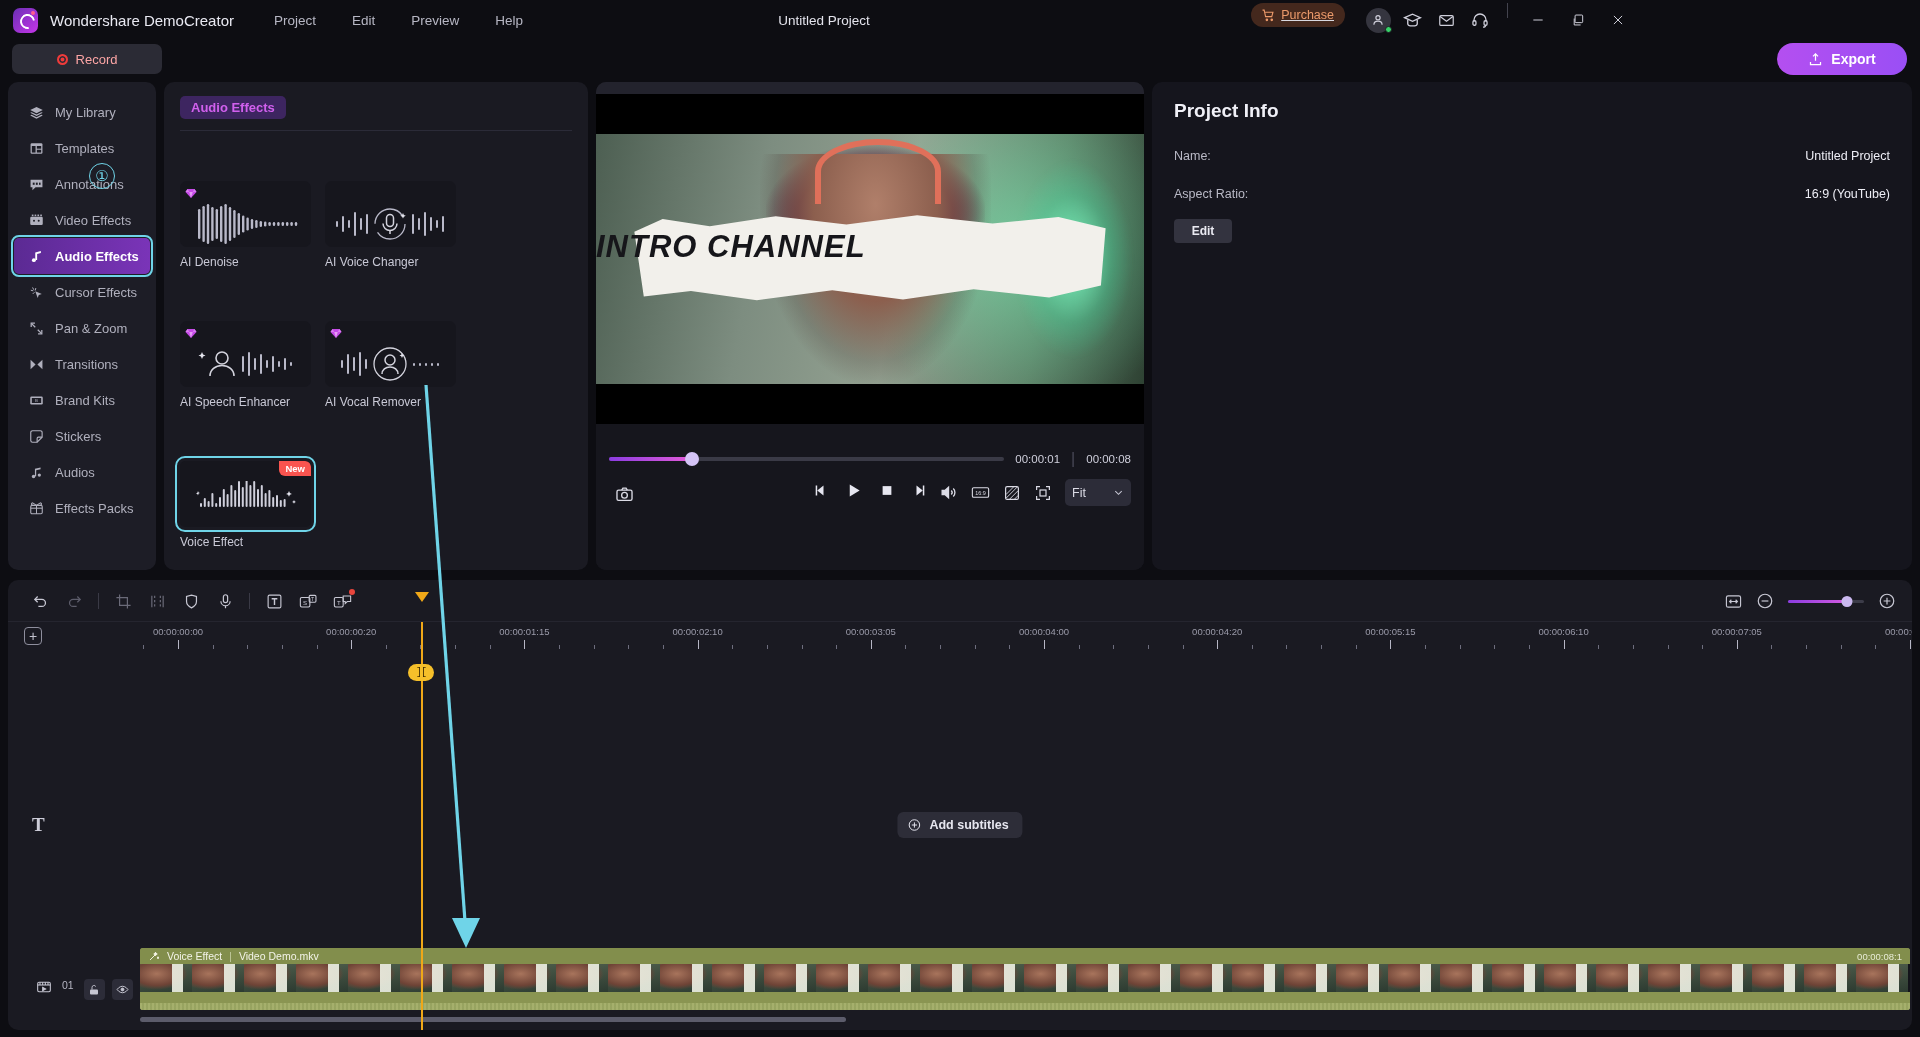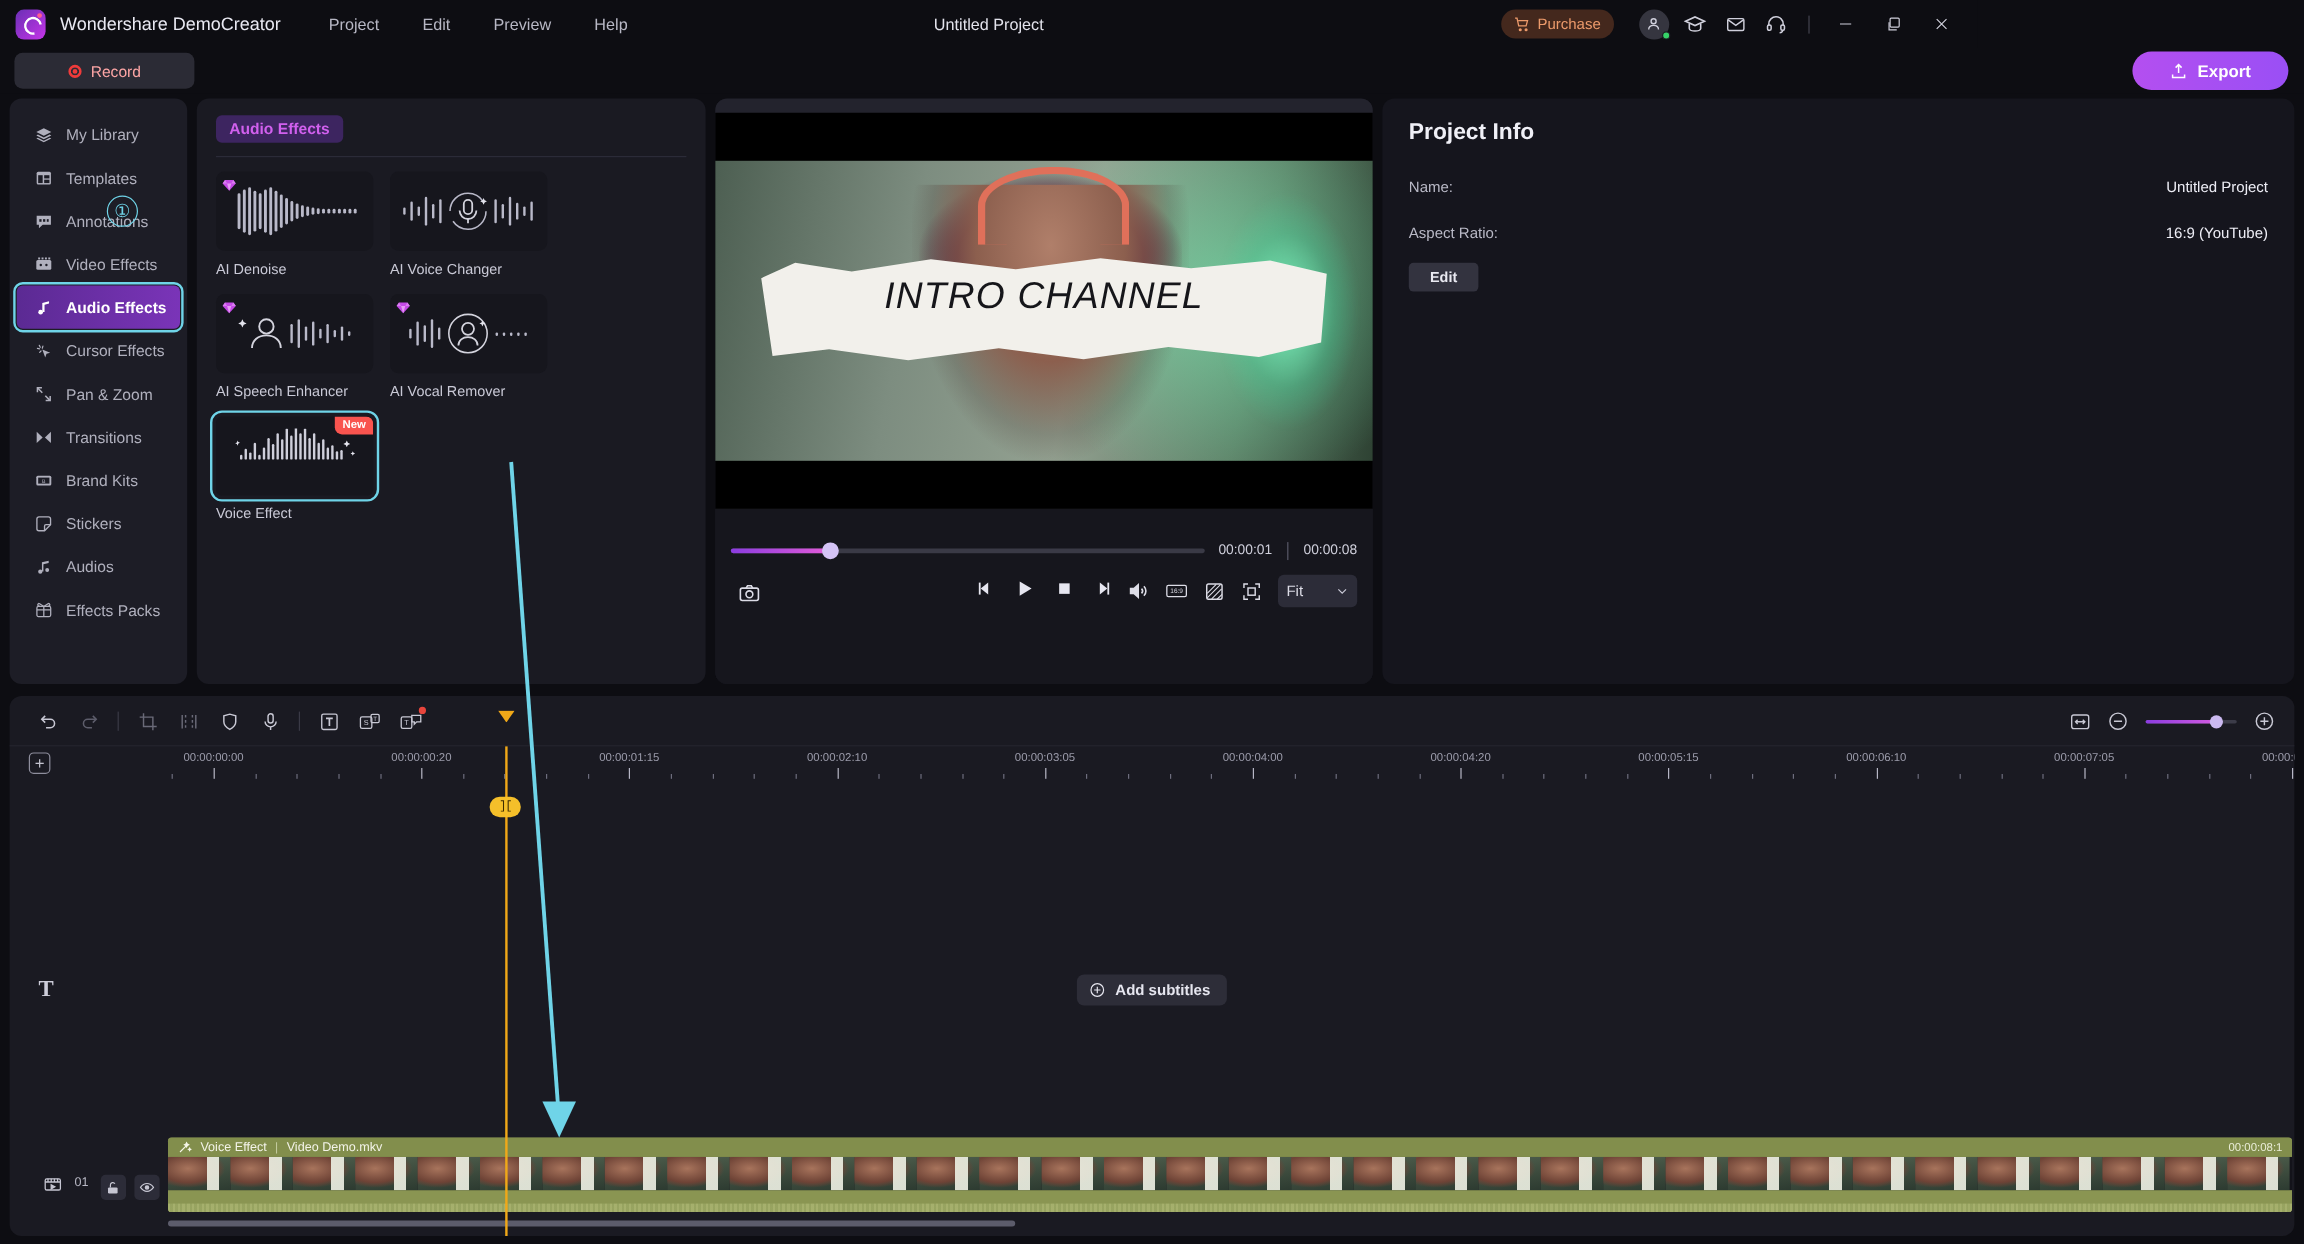--- a/index.html
+++ b/index.html
@@ -28,21 +28,21 @@
     transform: rotate(35deg);
   }
   .logo .dot { position:absolute; right:3px; top:3px; width:4px;height:4px;border-radius:50%;background:#ff5d8f; }
   .app-title { margin-left: 12px; font-size: 15px; color: #e9e9f2; }
   .menus { display:flex; margin-left: 40px; gap: 36px; }
   .menu { font-size: 13.5px; color: #b7b7c4; cursor: default; }
   .doc-title {
     position:absolute; left:0; right:0; text-align:center; font-size:13.5px; color:#e3e3ec;
     pointer-events:none;
   }
-  .tb-right { margin-left:auto; display:flex; align-items:center; gap:0; padding-right:10px; }
+  .tb-right { margin-left:auto; display:flex; align-items:flex-start; gap:0; padding-right:10px;text-decoration:underline; }
   .purchase {
     display:flex; align-items:center; gap:6px; background:#44281d; color:#ec9a6b;
     font-size:12.5px; padding:5px 11px; border-radius:13px; margin-right:16px;
   }
   .tb-icon { width:34px;height:34px;display:flex;align-items:center;justify-content:center; position:relative; }
   .avatar-wrap { width:25px;height:25px;border-radius:50%;background:#35353f;display:flex;align-items:center;justify-content:center;position:relative; }
   .avatar-wrap .grn { position:absolute; right:-1px; bottom:0px; width:7px;height:7px;border-radius:50%;background:#36d268; border:1.5px solid #1b1b22;}
   .tb-sep { width:1px;height:15px;background:#43434e;margin:0 10px; }
   .win-btn { width:40px;height:34px;display:flex;align-items:center;justify-content:center; }
 
@@ -91,21 +91,21 @@
   }
   .eff-title {
     display:inline-block; background:#3d2560; color:#d160ee;
     font-size:13px; font-weight:bold; padding:4px 11px; border-radius:5px;
   }
   .eff-divider { height:1px; background:#2b2b38; margin:11px 0 12px 0; }
   .eff-grid { display:flex; flex-wrap:wrap; gap:14px; }
   .eff-cell { width:131px; }
   .eff-thumb {
     width:131px; height:66px; background:#16161d; border-radius:7px;
-    position:relative; overflow:hidden; display:flex; align-items:center; justify-content:center;
+    position:relative; overflow:hidden; display:flex; align-items:flex-end; justify-content:center;margin-top:38px;
   }
   .eff-cell.selected .eff-thumb { outline:2px solid #6fd4e8; outline-offset:3px; border-radius:5px; }
   .gem {
     position:absolute; left:5px; top:4px; width:11px; height:10px;
   }
   .new-tag {
     position:absolute; right:0px; top:0px; background:#f9544f; color:#fff;
     font-size:9.5px; padding:2px 6px; border-bottom-left-radius:6px; border-top-right-radius:6px;
     font-weight:bold;
   }
@@ -141,22 +141,22 @@
     position:absolute; right:2%; top:10%; width:22%; height:80%;
     background: radial-gradient(ellipse at 50% 50%, rgba(130,255,200,0.85), rgba(60,220,160,0.25) 45%, transparent 70%);
     filter: blur(2px);
   }
   .vimg-banner {
     position:absolute; left:7%; top:31%; width:86%; height:37%;
     background:#f2f0eb;
     clip-path: polygon(0% 22%, 6% 8%, 16% 16%, 30% 5%, 45% 14%, 60% 4%, 76% 13%, 90% 6%, 100% 18%, 99% 80%, 88% 93%, 72% 84%, 57% 95%, 42% 85%, 26% 96%, 12% 86%, 2% 92%);
   }
   .vimg-text {
-    position:absolute; left:0; top:38%; width:100%; text-align:center;
-    font-family:"Liberation Sans", sans-serif; font-weight:normal; font-style:italic;
+    position:absolute; left:0; top:38%; width:100%; text-align:left;
+    font-family:"Liberation Sans", sans-serif; font-weight:bold; font-style:italic;
     font-size:31px; color:#16161a; letter-spacing:1px;
   }
   .prev-bottom { height:146px; background:#16161d; position:relative; }
   .scrub-row { position:absolute; left:13px; right:13px; top:26px; display:flex; align-items:center; gap:11px; }
   .scrub-track { flex:1; height:4px; border-radius:2px; background:#3a3a46; position:relative; }
   .scrub-fill { position:absolute; left:0; top:0; height:4px; width:21%; border-radius:2px; background:linear-gradient(90deg,#8b3ce0,#e35bd8); }
   .scrub-knob { position:absolute; left:21%; top:-5px; width:14px;height:14px;border-radius:50%;background:#d4c3f5; transform:translateX(-50%); }
   .time-a { font-size:11.5px; color:#cfcfdb; }
   .time-sep { color:#4a4a58; }
   .time-b { font-size:11.5px; color:#cfcfdb; }

